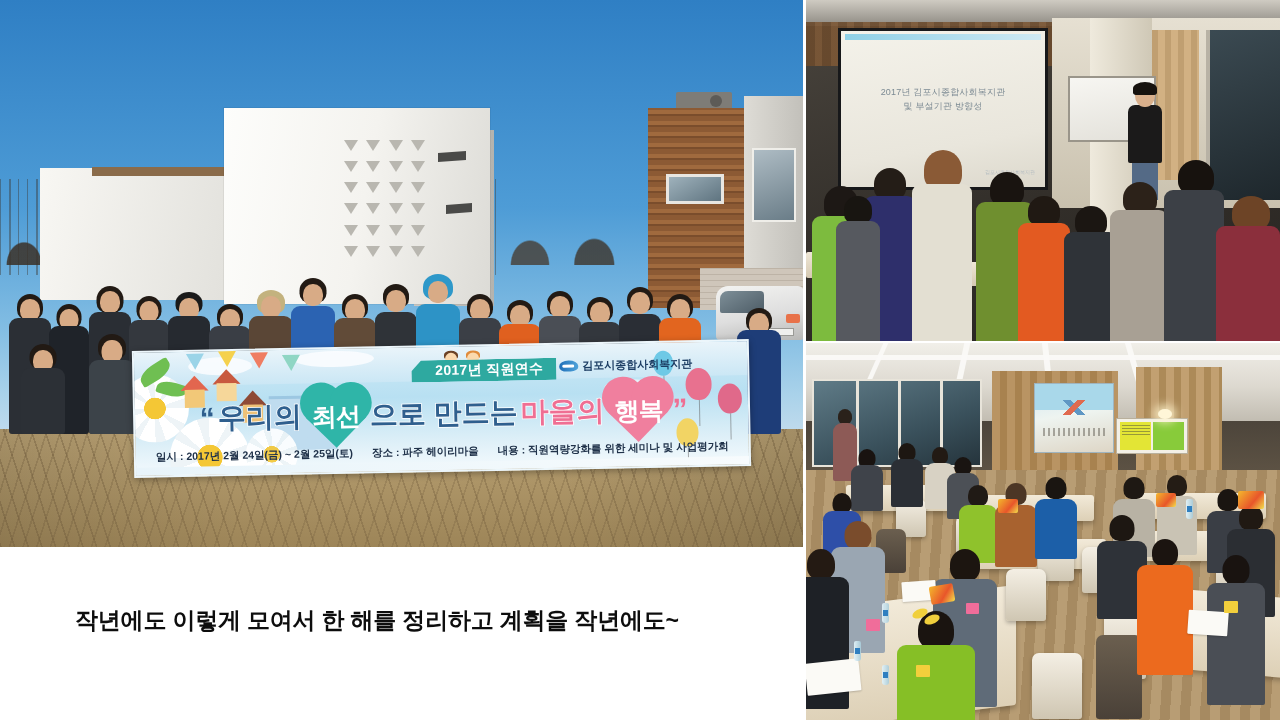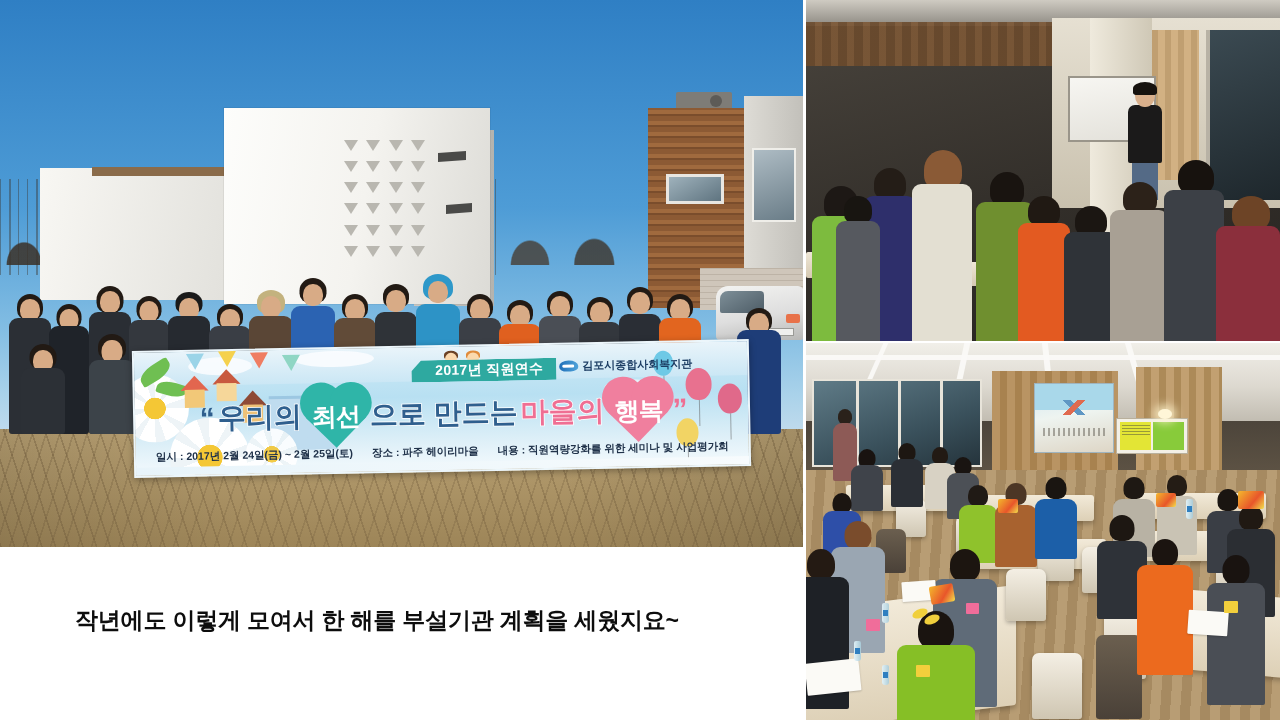--- a/index.html
+++ b/index.html
@@ -778,31 +778,41 @@
       <div class="bn-details">
         <span>일시 : 2017년 2월 24일(금) ~ 2월 25일(토)</span>
         <span>장소 : 파주 헤이리마을</span>
         <span>내용 : 직원역량강화를 위한 세미나 및 사업평가회</span>
       </div>
       <div class="bn-bottom-strip"></div>
     </div>
   </div>
 
   <div class="caption-bar">
-    <div class="caption-text">작년에도 이렇게 모여서 한 해를 부설기관 계획을 세웠지요~</div>
+    <div class="caption-text">작년에도 이렇게 모여서 한 해를 정리하고 계획을 작년에도~</div>
   </div>
 
   <div class="photo-tr">
     <div class="tr-ceiling"></div>
     <div class="tr-wallwood"></div>
     <div class="tr-wall-right"></div>
     <div class="tr-woodpanel"></div>
     <div class="tr-pillar"></div>
     <div class="tr-window"></div>
 
+    <div class="tr-screenframe">
+      <div class="tr-screen">
+        <div class="bluebar"></div>
+        <div class="tr-slide-txt">
+          <div>2017년 김포시종합사회복지관</div>
+          <div>및 부설기관 방향성</div>
+        </div>
+        <div class="tr-slide-foot">김포시종합사회복지관</div>
+      </div>
+    </div>
 
     <div class="tr-whiteboard"></div>
 
     <div class="tr-speaker">
       <div class="s-legs"></div>
       <div class="s-body"></div>
       <div class="s-head"></div>
       <div class="s-hair"></div>
     </div>
 

